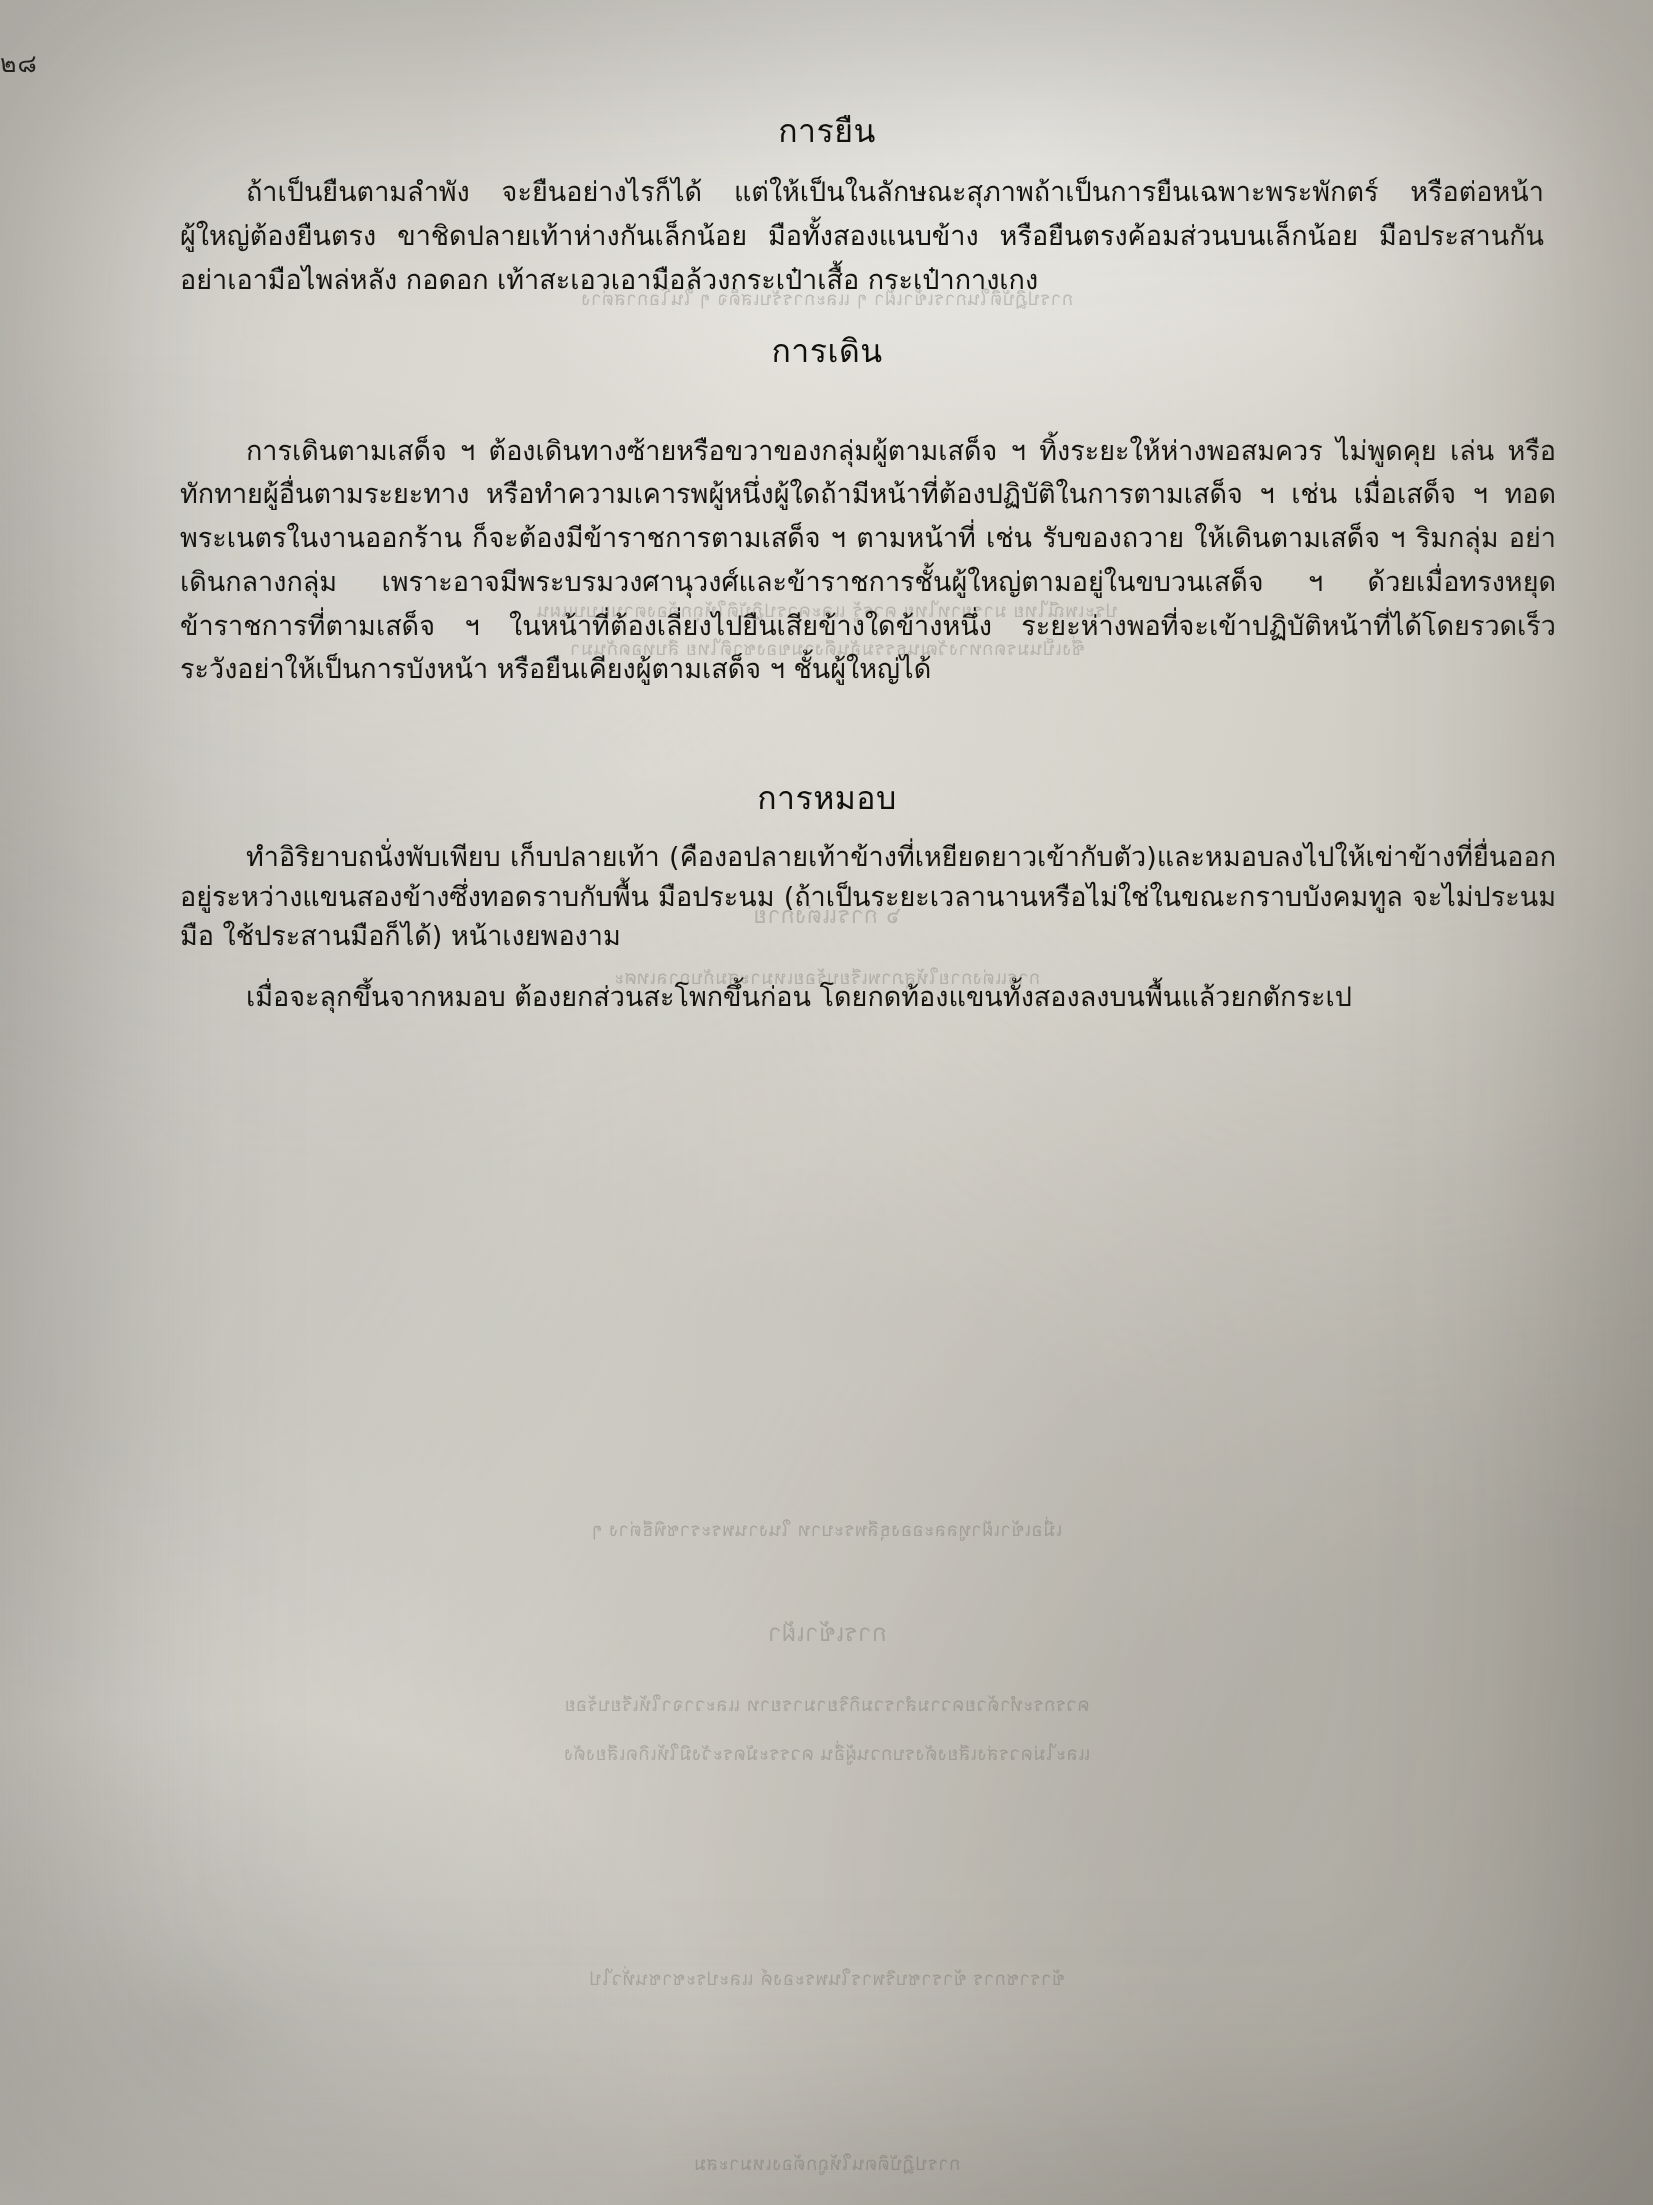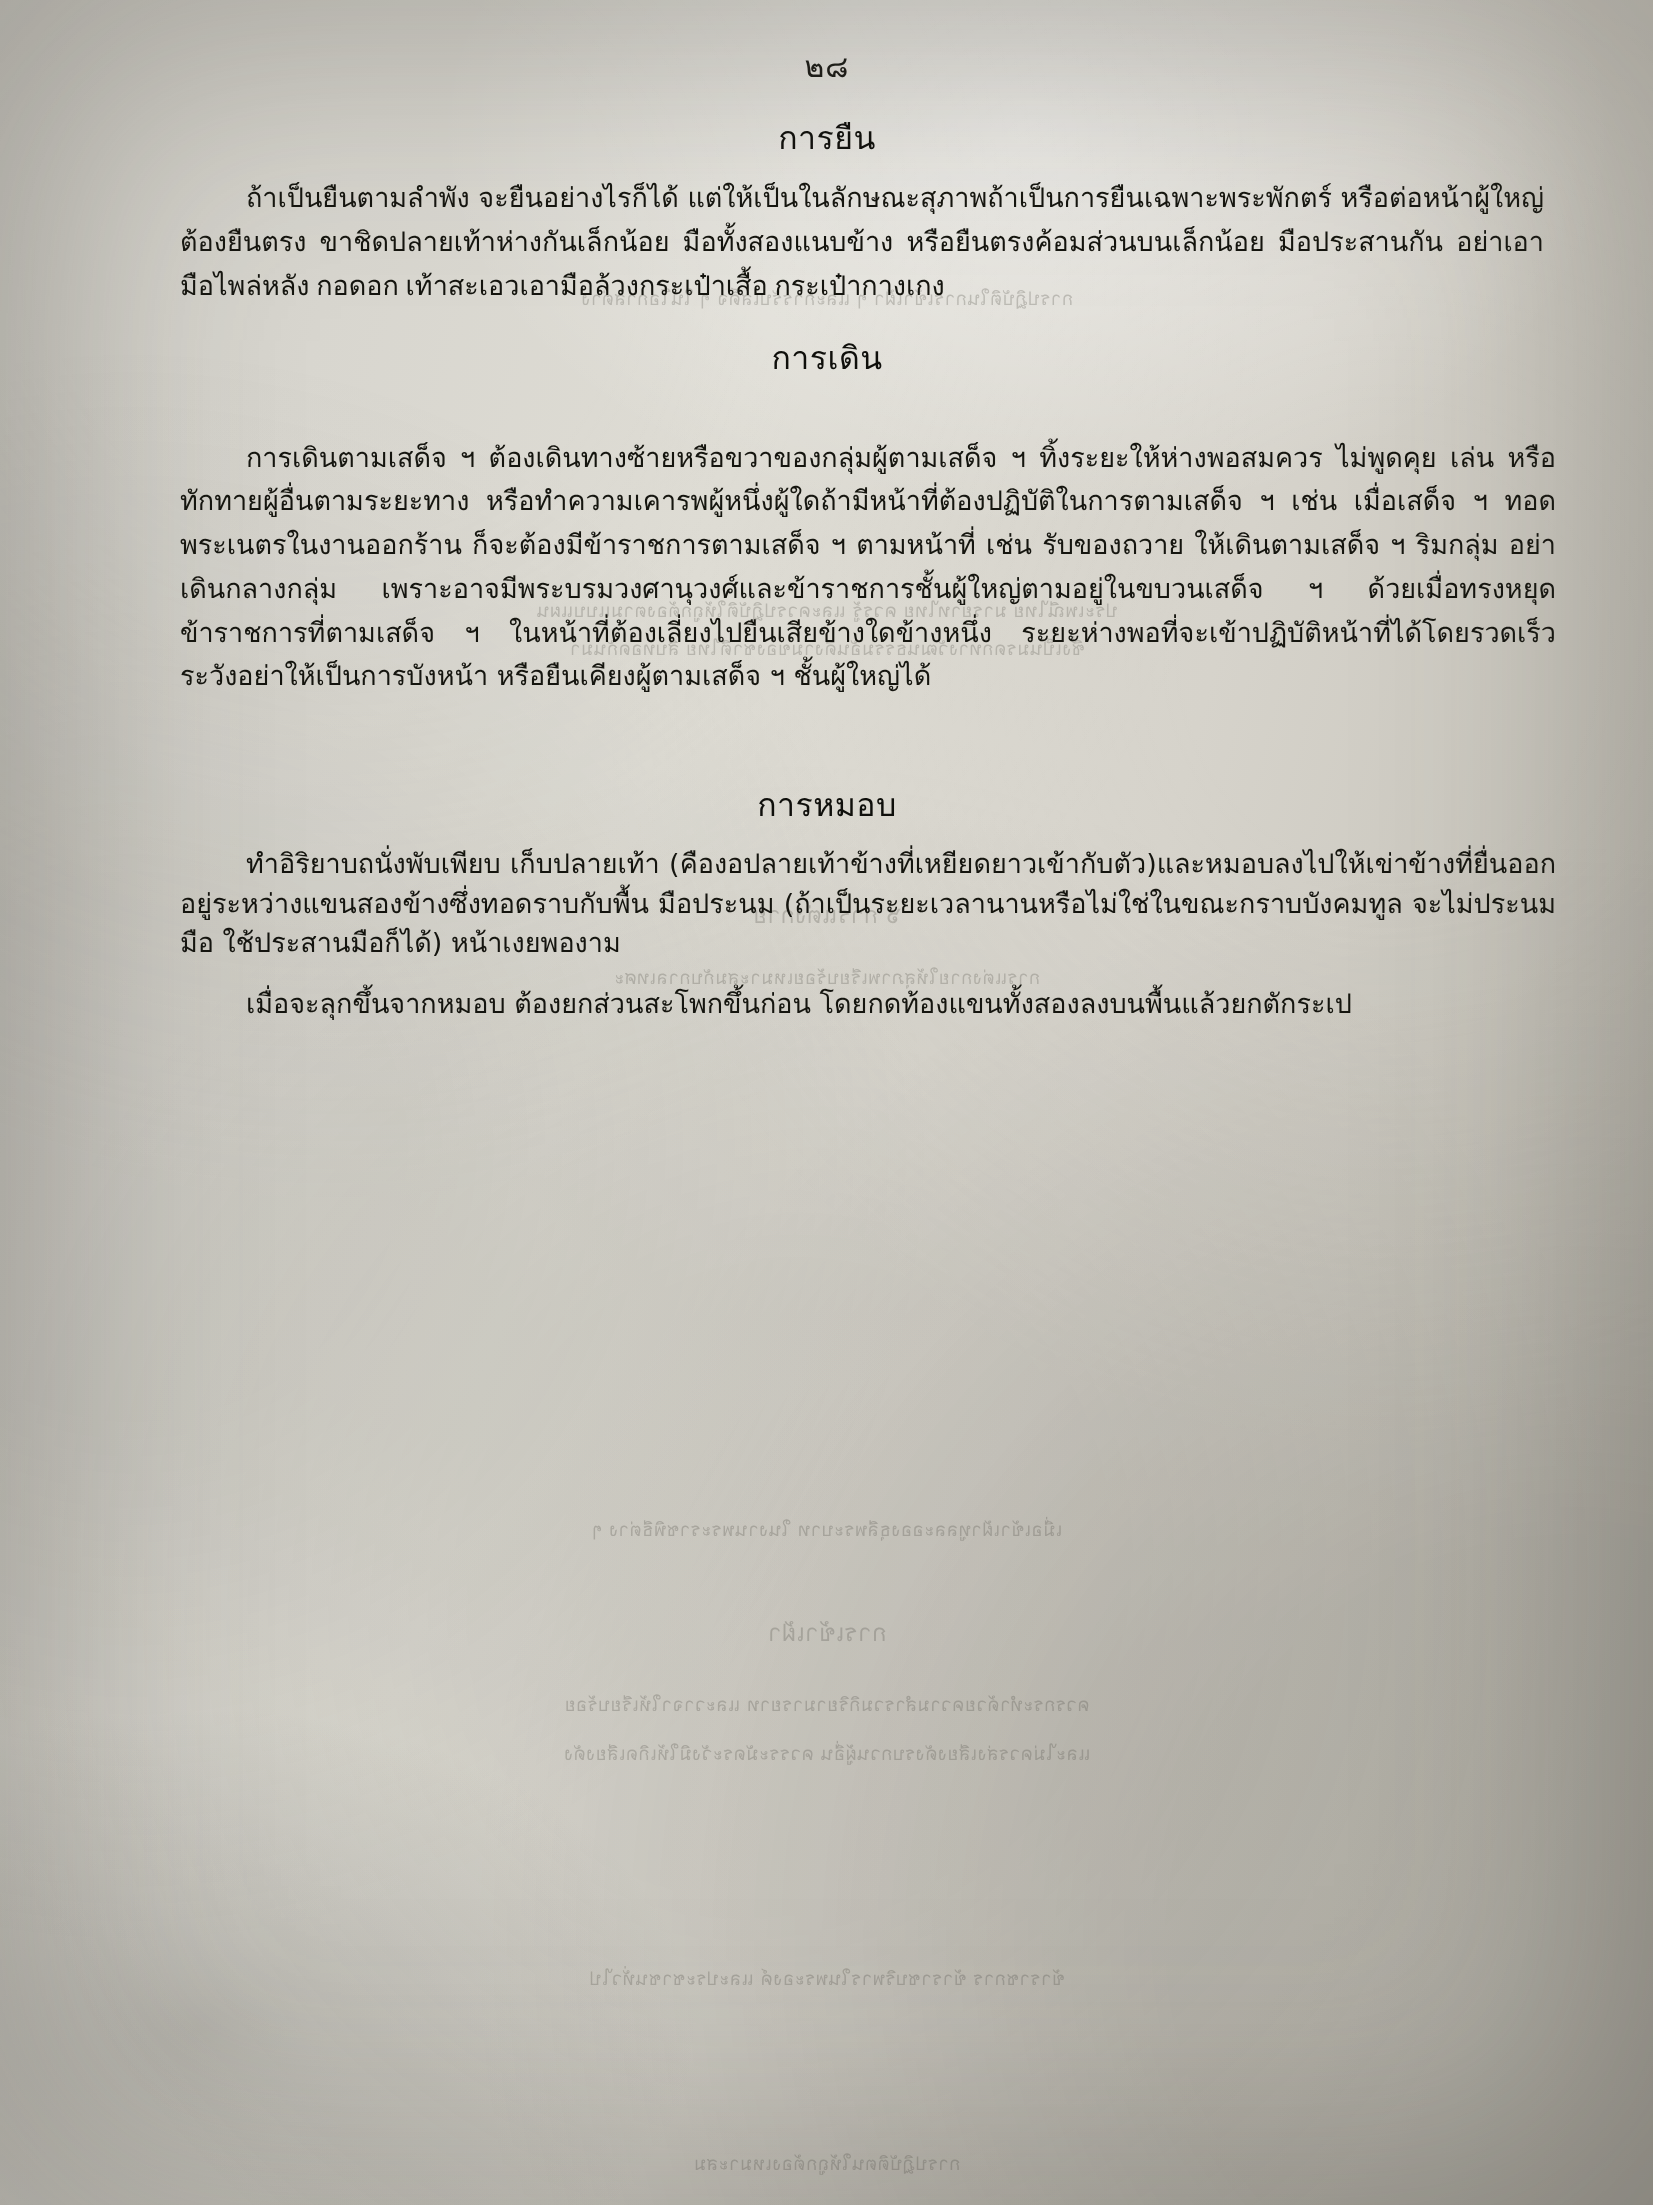--- a/index.html
+++ b/index.html
@@ -56,22 +56,22 @@
 
   .content {
     position: absolute;
     left: 0; top: 0;
     width: 1654px;
     height: 2205px;
     padding: 0;
   }
 
   .folio {
-    text-align: center;
-    font-size: 30px;
+    text-align: left;
+    font-size: 25px;
     padding-top: 43px;
     letter-spacing: 1.1px;
     color: #1a1a15;
   }
 
   .heading {
     text-align: center;
     font-size: 32px;
     font-weight: normal;
     margin: 22px 0 14.2px 0;
@@ -85,21 +85,21 @@
     font-size: 27px;
     line-height: 1.62;
     padding: 0 98px 0 180px;
     color: #15150f;
     text-align: justify;
     text-justify: inter-word;
   }
   .body p { margin: 0 0 6.6px 0; }
   .body p.indent { text-indent: 66px; }
   .body p.tight { line-height: 1.46; }
-  .sec-stand .body { padding-right: 110px; font-family: Liberation Serif, serif; }
+  .sec-stand .body { padding-right: 110px; }
 
   .gap-sm { height: 15.3px; }
   .gap-md { height: 38px; }
 </style>
 </head>
 <body>
 
 <div class="page">
 
   <div class="bleed" style="top:284px;">การปฏิบัติในการเข้าเฝ้า ๆ และการรับเสด็จ ๆ ในโอกาสต่าง</div>

